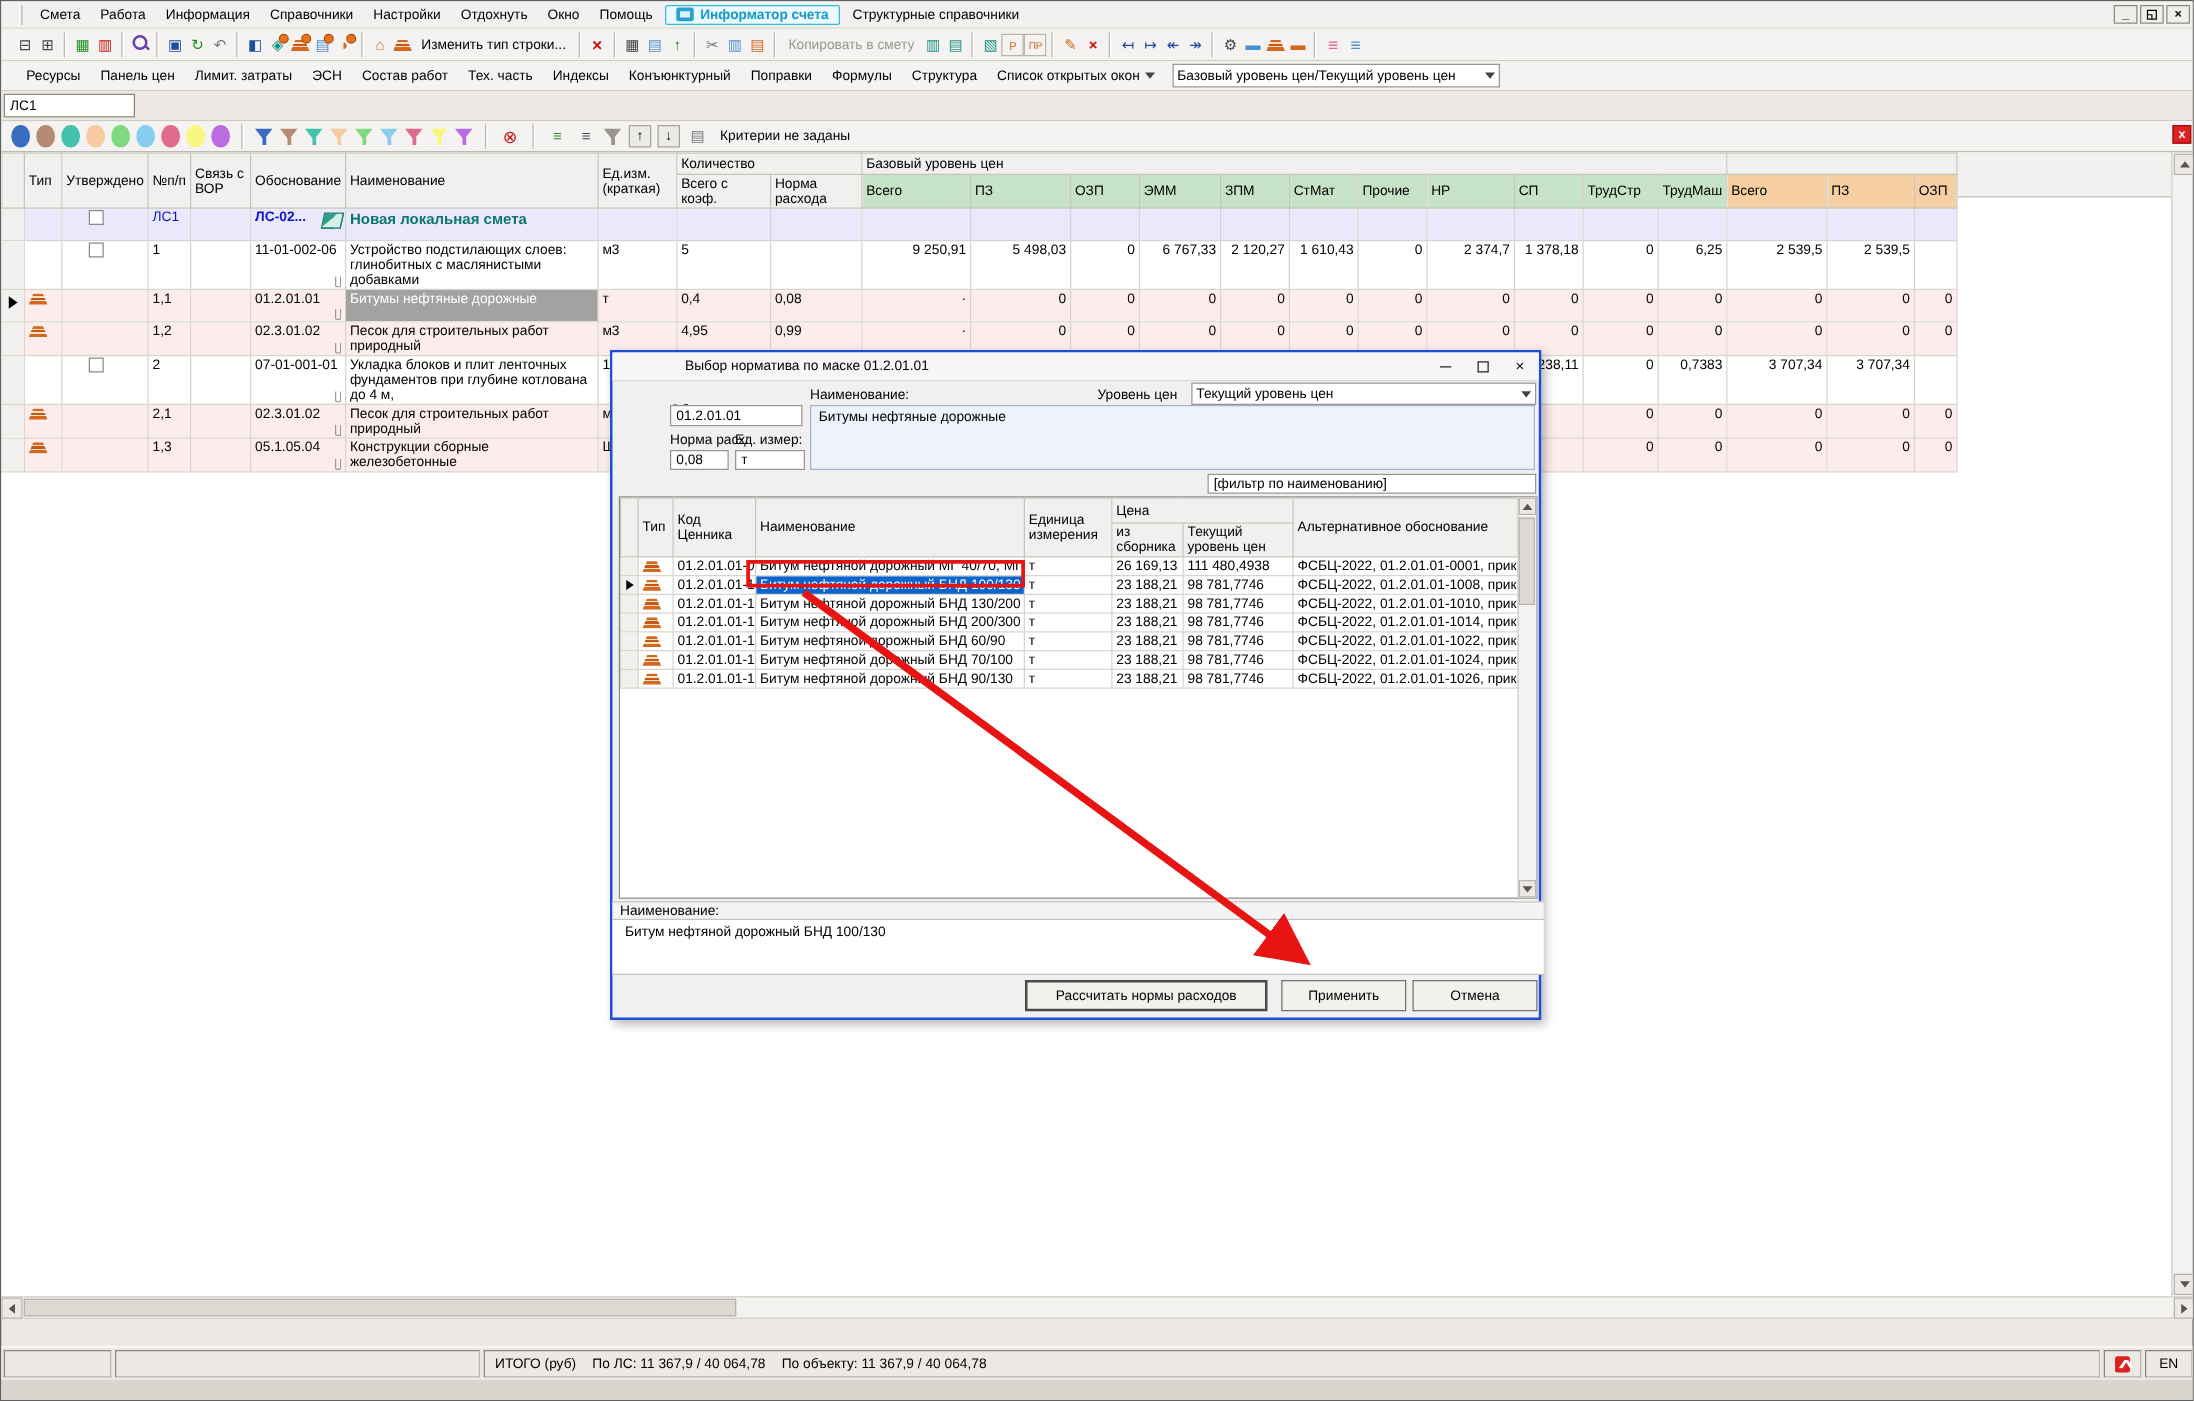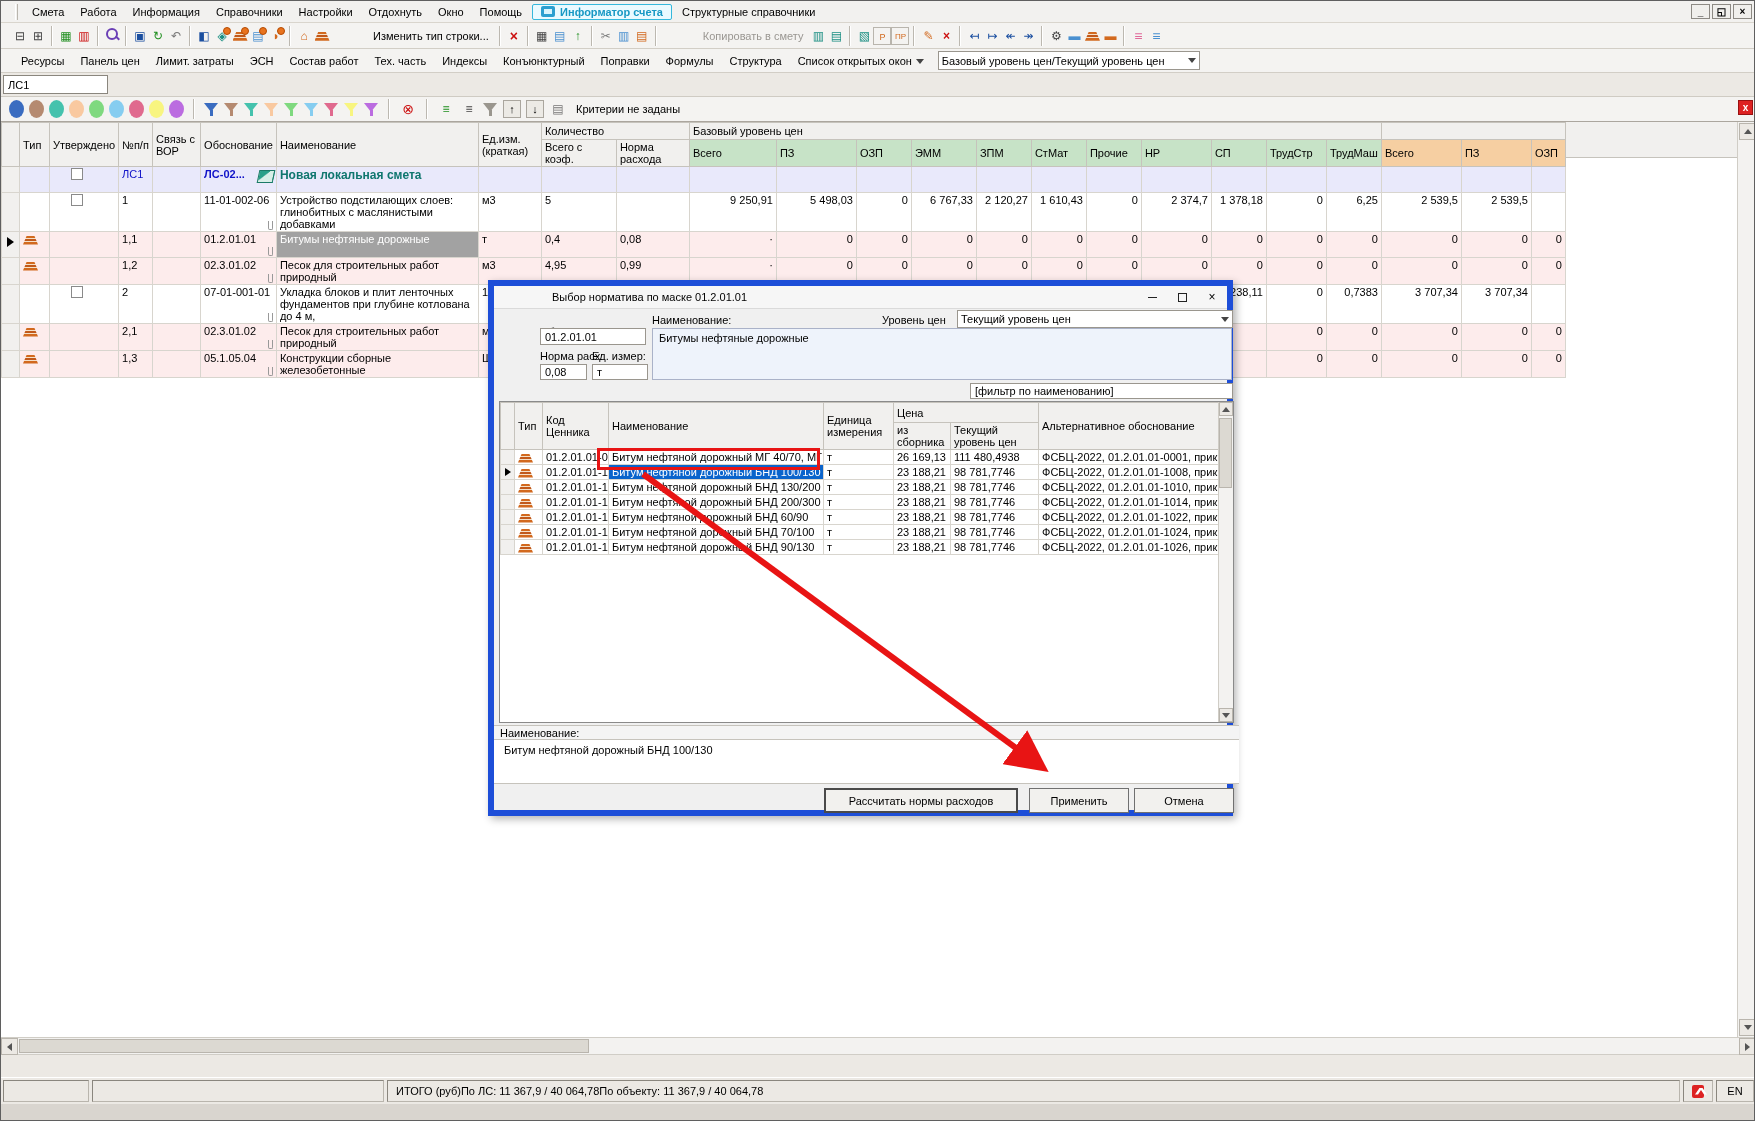--- a/index.html
+++ b/index.html
@@ -15,21 +15,21 @@
   .winbtns{margin-left:auto;display:flex;gap:2px;padding-right:4px;}
   .winbtn{width:19px;height:15px;border:1px solid #8d8a84;background:#f0efec;display:flex;align-items:center;justify-content:center;font-size:10px;line-height:10px;font-weight:bold;}
   
   .toolbar1{position:absolute;left:0;top:22px;width:1755px;height:26px;background:#f4f3f1;border-bottom:1px solid #d2cec6;display:flex;align-items:center;padding-left:10px;}
   .sep{width:2px;height:20px;border-left:1px solid #bcb8b0;border-right:1px solid #ffffff;margin:0 4px;}
   .g{display:inline-block;width:18px;height:18px;line-height:18px;text-align:center;font-size:12px;cursor:default;position:relative;}
   .badge::after{content:"";position:absolute;right:0;top:0;width:6px;height:6px;border-radius:50%;background:#e8731e;border:1px solid #b54a00;}
   .c-blue{color:#1b4fa0;} .c-green{color:#1f8f1f;} .c-red{color:#cc1111;} .c-gray{color:#777;}
   .c-teal{color:#1b8f83;} .c-orange{color:#d2691e;} .c-pink{color:#e06a9a;} .c-sky{color:#4a90d0;}
   .c-dark{color:#444;}
-  .tool-label{padding:0 6px;white-space:nowrap;margin-left:36px;}
+  .tool-label{padding:0 6px;white-space:nowrap;}
   .tool-label.dis{color:#9a9792;}
   .brick{display:inline-block;width:15px;height:9px;background:repeating-linear-gradient(#d2691e 0 2px,#f5e0c8 2px 3px,#c1581a 3px 5px,#f5e0c8 5px 6px,#d2691e 6px 9px);clip-path:polygon(25% 0,75% 0,100% 100%,0 100%);vertical-align:middle;}
   .mag{display:inline-block;width:14px;height:14px;position:relative;}
   .mag::before{content:"";position:absolute;left:1px;top:1px;width:8px;height:8px;border:2px solid #6a3fb5;border-radius:50%;}
   .mag::after{content:"";position:absolute;left:10px;top:10px;width:5px;height:2px;background:#6a3fb5;transform:rotate(45deg);}
   .toolbar2{position:absolute;left:0;top:48px;width:1755px;height:24px;background:#f4f3f1;border-bottom:1px solid #d2cec6;display:flex;align-items:center;padding-left:12px;}
   .pbtn{padding:2px 8px;white-space:nowrap;cursor:default;}
   .caret{display:inline-block;width:0;height:0;border-left:4px solid transparent;border-right:4px solid transparent;border-top:5px solid #444;margin-left:4px;vertical-align:middle;}
   .combo{display:flex;align-items:center;border:1px solid #9a9archive;border:1px solid #9a968e;background:#fff;height:19px;padding:0 3px;margin-left:6px;width:262px;justify-content:space-between;}
   .namerow{position:absolute;left:0;top:72px;width:1755px;height:24px;background:#ece9e4;border-bottom:1px solid #cfcbc3;}
@@ -74,21 +74,21 @@
   
   .tabs{position:absolute;left:0;top:1054px;width:1755px;height:22px;background:#ece9e4;display:flex;align-items:flex-end;padding-left:2px;gap:2px;}
   .tab{border:1px solid #9a968e;border-bottom:none;background:#e4e1db;padding:2px 8px 3px;white-space:nowrap;}
   .tab.active{background:#f6f5f2;font-weight:bold;text-decoration:underline;}
   .statusbar{position:absolute;left:0;top:1076px;width:1755px;height:27px;background:#ece9e4;border-top:1px solid #fff;display:flex;align-items:stretch;padding:2px;gap:3px;}
   .seg{border:1px solid #b9b5ad;border-top-color:#8a867e;border-left-color:#8a867e;background:#ece9e4;display:flex;align-items:center;padding:0 8px;white-space:nowrap;}
   .bottom-frame{position:absolute;left:0;top:1103px;width:1755px;height:18px;background:#d9d5cf;}
   .lang-ic{width:18px;height:13px;background:#d22;border-radius:2px;position:relative;}
   .lang-ic::after{content:"";position:absolute;left:3px;top:3px;width:12px;height:7px;background:#fff;clip-path:polygon(0 100%,40% 0,60% 0,100% 100%,75% 100%,50% 35%,25% 100%);}
   
-  .dialog{position:absolute;left:487px;top:279px;width:745px;height:536px;background:#f0f0f0;border:6px solid #1d4ed8;box-shadow:3px 3px 8px rgba(0,0,0,.3);z-index:40;}
+  .dialog{position:absolute;left:487px;top:279px;width:745px;height:536px;background:#f0f0f0;border:2px solid #1d4ed8;box-shadow:3px 3px 8px rgba(0,0,0,.3);z-index:40;}
   .dlg-title{position:absolute;left:0;top:0;width:100%;height:23px;background:#f6f6f6;border-bottom:1px solid #dadada;display:flex;align-items:center;}
   .dlg-title-text{margin-left:58px;}
   .dlg-ctrl{width:30px;height:21px;display:flex;align-items:center;justify-content:center;font-size:12px;}
   .dlg-ctrls{margin-left:auto;display:flex;}
   .minbar{width:9px;height:1px;background:#222;}
   .maxbox{width:9px;height:9px;border:1px solid #222;}
   .lbl{position:absolute;white-space:nowrap;}
   .tbox{position:absolute;border:1px solid #9a968e;background:#fff;padding:1px 4px;font-family:"Liberation Sans",sans-serif;font-size:11px;}
   .bluearea{position:absolute;left:158px;top:42px;width:580px;height:52px;background:#eef3fb;border:1px solid #aab2c8;padding:3px 6px;}
   .dcombo{position:absolute;left:463px;top:24px;width:276px;height:18px;border:1px solid #9a968e;background:#fff;display:flex;align-items:center;justify-content:space-between;padding:0 3px;}
@@ -706,21 +706,21 @@
         <path d="M0,0 L7,3.5 L0,7 z" fill="#e81414"></path>
       </marker>
     </defs>
     <line x1="642" y1="473" x2="1038" y2="764" stroke="#e81414" stroke-width="6" marker-end="url(#ah)"></line>
   </svg>
 
 
   <div class="statusbar">
     <span class="seg" style="width:86px"></span>
     <span class="seg" style="width:292px"></span>
-    <span class="seg" style="flex:1;gap:0">
+    <span class="seg" style="flex:1;gap:13px">
       <span>ИТОГО (руб)</span>
       <span>По ЛС: 11 367,9 / 40 064,78</span>
       <span>По объекту: 11 367,9 / 40 064,78</span>
     </span>
     <span class="seg" style="width:30px;justify-content:center">
         <span class="lang-ic"></span>
       </span>
     <span class="seg" style="width:38px;justify-content:center">EN</span>
   </div>
   <div class="bottom-frame"></div>

